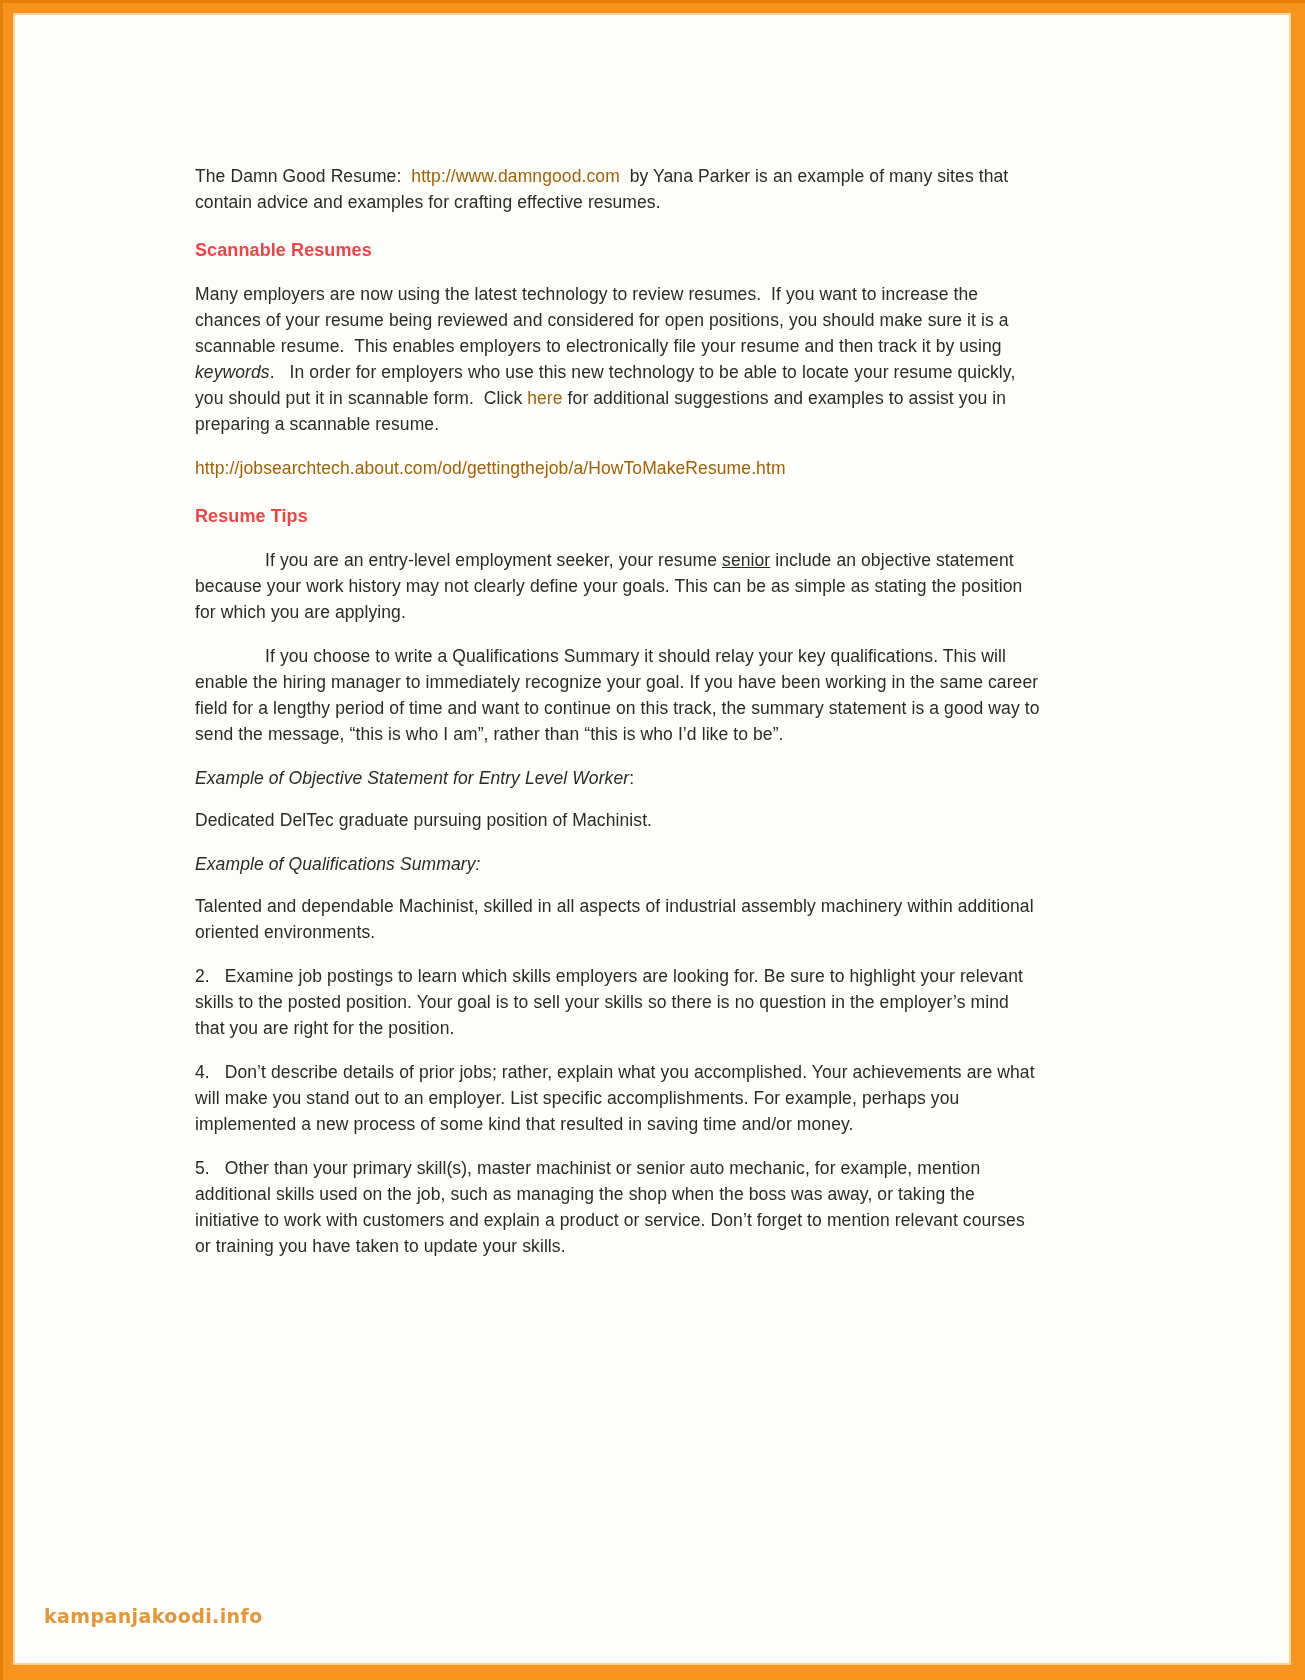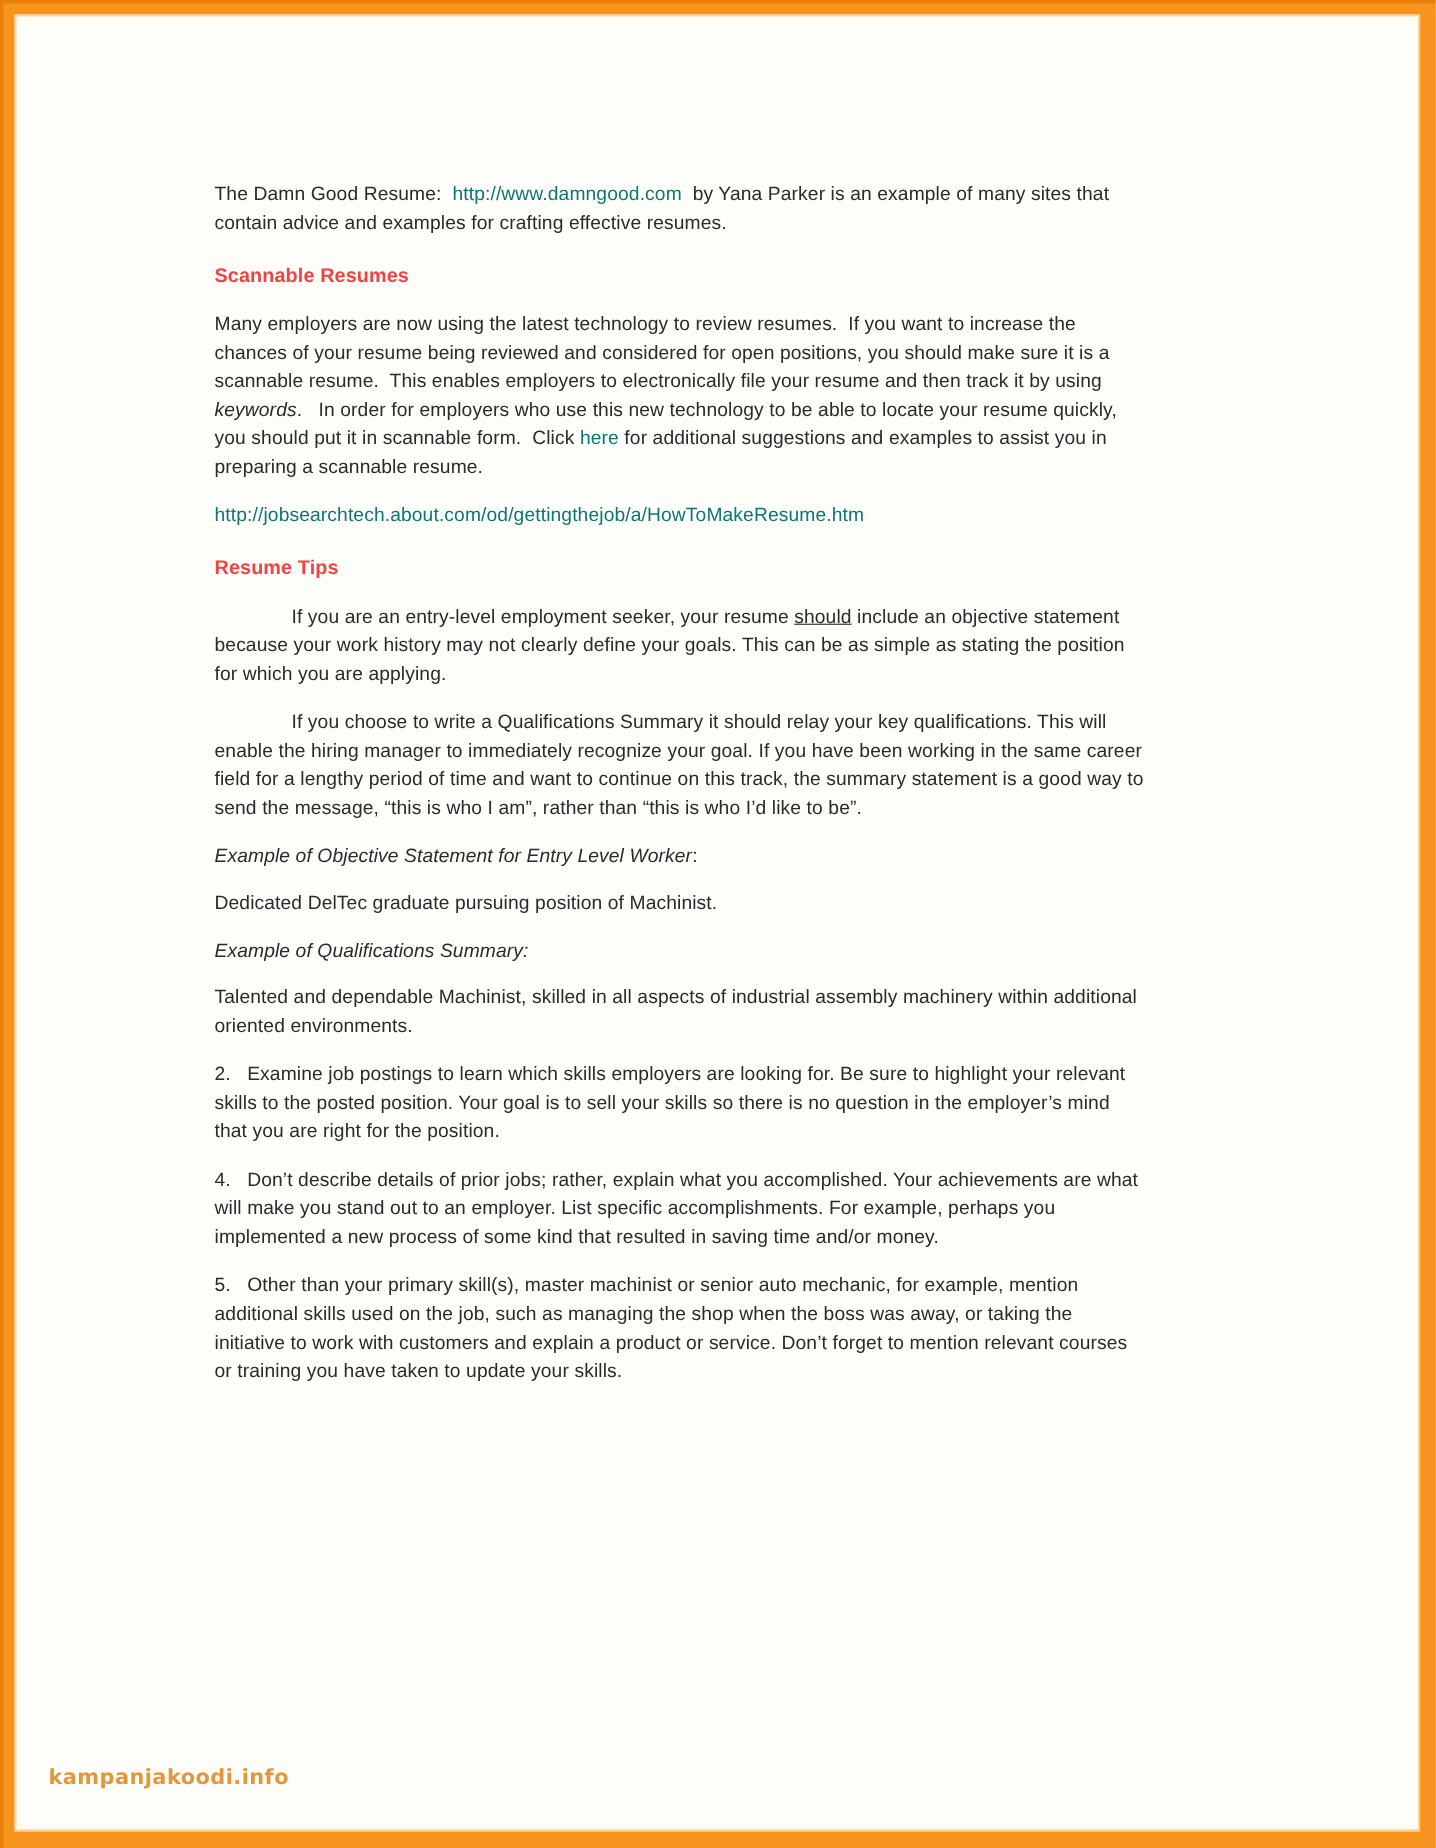--- a/index.html
+++ b/index.html
@@ -48,21 +48,21 @@
   h2.block {
     font-size: 18px;
     font-weight: 700;
     color: #ef4444;
     margin: 22px 0 0 0;
   }
   .seg-bold { font-weight: 400; }
   .seg-italic { font-style: italic; }
   .seg-underline { text-decoration: underline; }
   a.seg-link {
-    color: #0f766e;
+    color: #a16207;
     text-decoration: none;
     cursor: pointer;
   }
   .footer {
     position: absolute;
     left: 31px;
     bottom: 38px;
     font-family: "DejaVu Sans", sans-serif;
     font-size: 19px;
     font-weight: 700;
@@ -74,21 +74,21 @@
 <body>
 
 <div class="frame">
   <div class="page">
     <div class="content">
         <p class="block"><span class="seg-bold">The Damn Good Resume:</span><span>  </span><a class="seg-link" href="#">http://www.damngood.com</a><span>  by Yana Parker is an example of many sites that contain advice and examples for crafting effective resumes.</span></p>
         <h2 class="block"><span>Scannable Resumes</span></h2>
         <p class="block"><span>Many employers are now using the latest technology to review resumes.  If you want to increase the chances of your resume being reviewed and considered for open positions, you should make sure it is a scannable resume.  This enables employers to electronically file your resume and then track it by using </span><span class="seg-italic">keywords</span><span>.   In order for employers who use this new technology to be able to locate your resume quickly, you should put it in scannable form.  Click </span><a class="seg-link" href="#">here</a><span> for additional suggestions and examples to assist you in preparing a scannable resume.</span></p>
         <p class="block"><a class="seg-link" href="#">http://jobsearchtech.about.com/od/gettingthejob/a/HowToMakeResume.htm</a></p>
         <h2 class="block"><span>Resume Tips</span></h2>
-        <p class="block indent"><span>If you are an entry-level employment seeker, your resume </span><span class="seg-underline">should</span><span> include an objective statement because your work history may not clearly define your goals. This can be as simple as stating the position for which you are applying.</span></p>
+        <p class="block indent"><span>If you are an entry-level employment seeker, your resume </span><span class="seg-underline">senior</span><span> include an objective statement because your work history may not clearly define your goals. This can be as simple as stating the position for which you are applying.</span></p>
         <p class="block indent"><span>If you choose to write a Qualifications Summary it should relay your key qualifications. This will enable the hiring manager to immediately recognize your goal. If you have been working in the same career field for a lengthy period of time and want to continue on this track, the summary statement is a good way to send the message, “this is who I am”, rather than “this is who I’d like to be”.</span></p>
         <p class="block"><span class="seg-italic">Example of Objective Statement for Entry Level Worker</span><span>:</span></p>
         <p class="block tight"><span>Dedicated DelTec graduate pursuing position of Machinist.</span></p>
         <p class="block"><span class="seg-italic">Example of Qualifications Summary:</span></p>
         <p class="block tight"><span>Talented and dependable Machinist, skilled in all aspects of industrial assembly machinery within additional oriented environments.</span></p>
         <p class="block"><span>2.   Examine job postings to learn which skills employers are looking for. Be sure to highlight your relevant skills to the posted position. Your goal is to sell your skills so there is no question in the employer’s mind that you are right for the position.</span></p>
         <p class="block"><span>4.   Don’t describe details of prior jobs; rather, explain what you accomplished. Your achievements are what will make you stand out to an employer. List specific accomplishments. For example, perhaps you implemented a new process of some kind that resulted in saving time and/or money.</span></p>
         <p class="block"><span>5.   Other than your primary skill(s), master machinist or senior auto mechanic, for example, mention additional skills used on the job, such as managing the shop when the boss was away, or taking the initiative to work with customers and explain a product or service. Don’t forget to mention relevant courses or training you have taken to update your skills.</span></p>
       </div>
     <div class="footer">kampanjakoodi.info</div>

